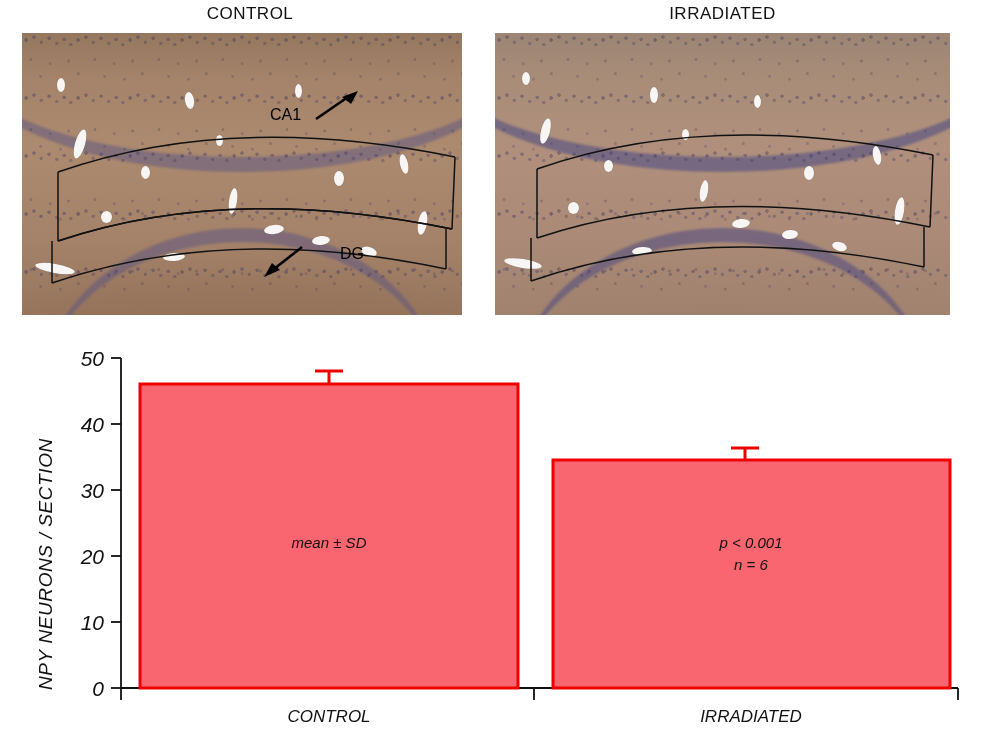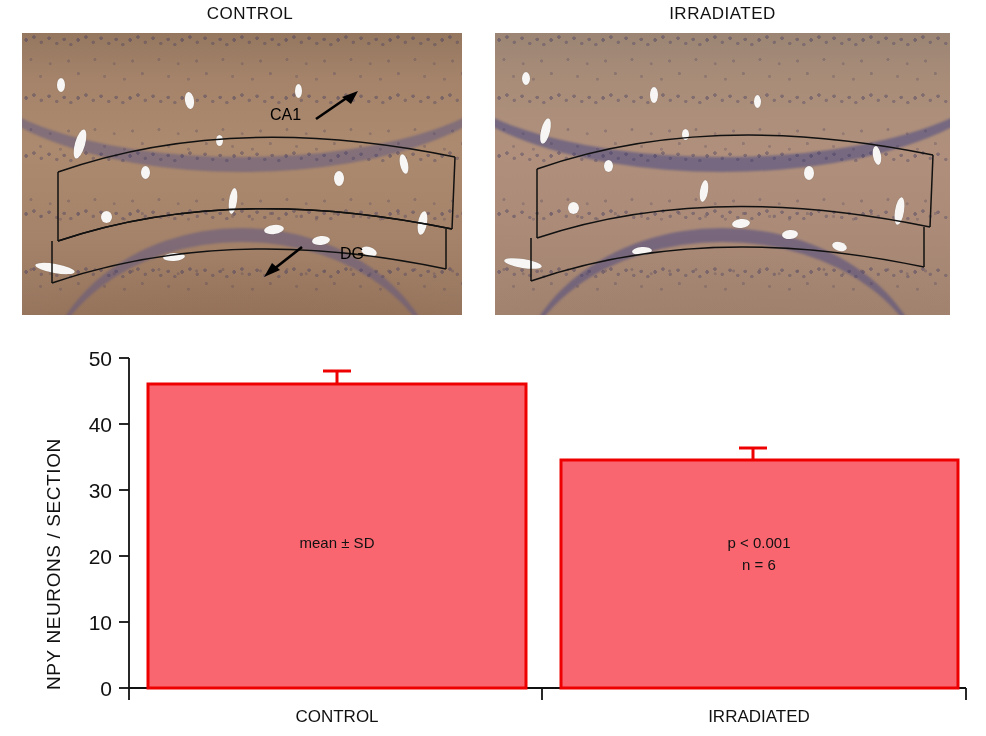--- a/index.html
+++ b/index.html
@@ -89,21 +89,21 @@
 
   
   .roi{position:absolute;inset:0;}
 
   .annot{
     position:absolute;color:#000;font-size:16px;font-weight:400;
     font-family:"Liberation Sans", sans-serif;white-space:nowrap;
   }
 
   
-  #chart{position:absolute;left:16px;top:330px;width:796px;height:406px;}
+  #chart{position:absolute;left:8px;top:330px;width:796px;height:406px;font-style:italic;}
   #plot-svg{position:absolute;left:0;top:0;}
 
   .tick-label{font-size:21px;fill:#111;font-family:"Liberation Sans", sans-serif;}
   .cat-label{font-size:17px;fill:#111;font-family:"Liberation Sans", sans-serif;}
   .bar-note{font-size:15px;fill:#111;font-family:"Liberation Sans", sans-serif;}
   .ylabel{font-size:19px;fill:#111;font-family:"Liberation Sans", sans-serif;letter-spacing:.6px;}
 </style>
 </head>
 <body>
 

